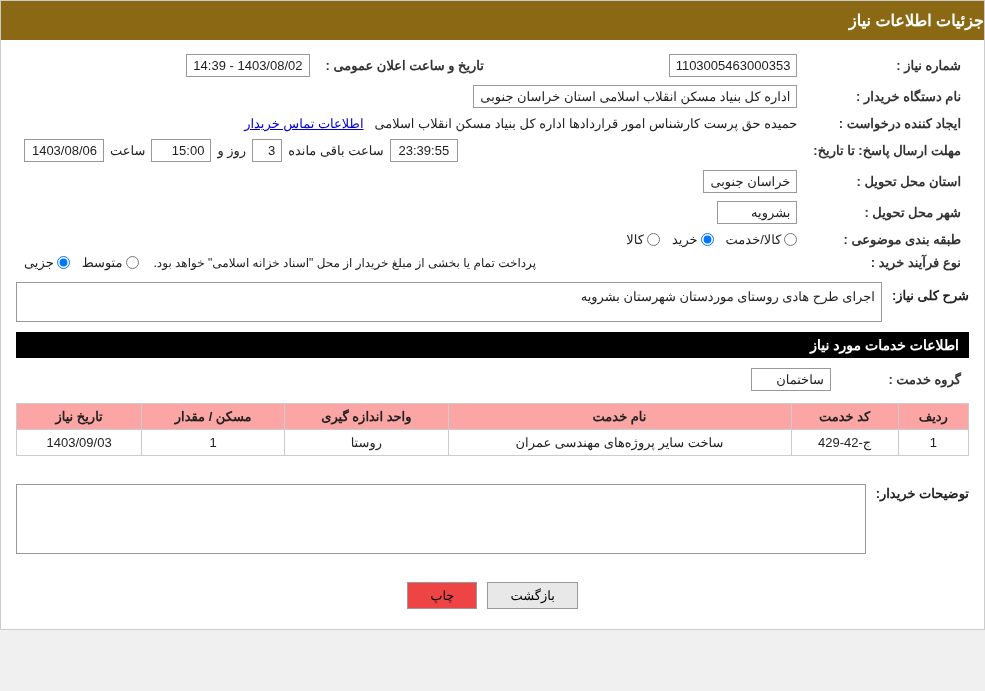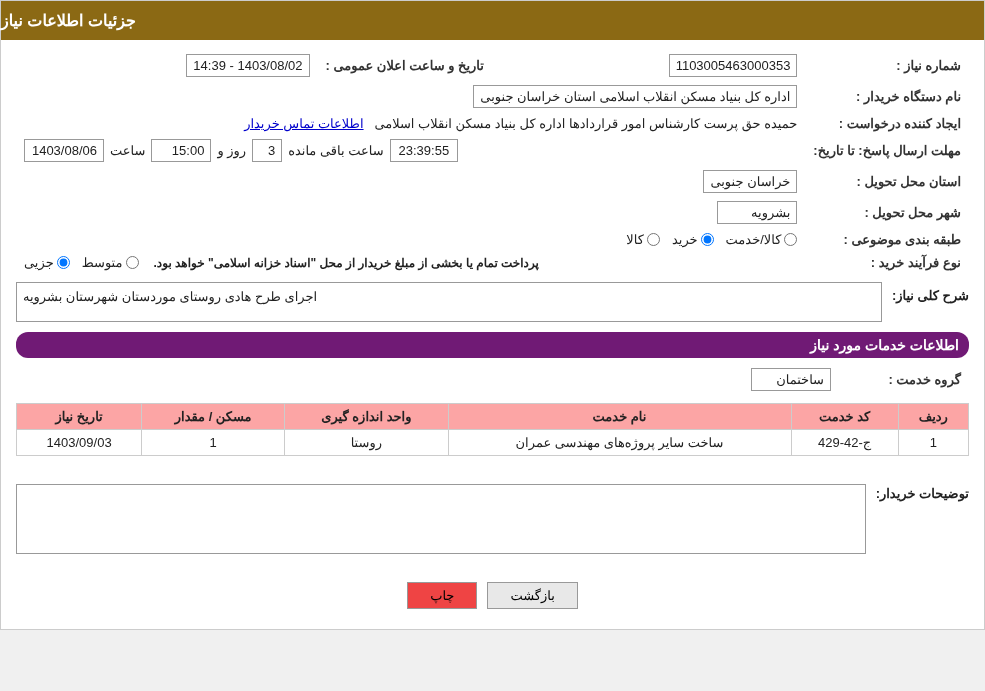--- a/index.html
+++ b/index.html
@@ -12,36 +12,35 @@
     }
     .page-wrapper {
       max-width: 985px;
       margin: 0 auto;
       background: #fff;
       border: 1px solid #ccc;
     }
     .page-header {
       background: #8B6914;
       color: #fff;
-      text-align: left;
+      text-align: right;
       padding: 10px 0;
       font-size: 16px;
       font-weight: bold;
     }
     .content {
       padding: 10px 15px;
     }
     .section-header {
-      background: #701a75;
+      background: #000000;
       color: #fff;
       font-weight: bold;
       padding: 5px 10px;
       margin: 10px 0 6px 0;
       font-size: 14px;
-      border-radius: 12px;
     }
     .info-table {
       width: 100%;
       border-collapse: collapse;
     }
     .info-table td {
       padding: 4px 8px;
       vertical-align: middle;
     }
     .label-cell {
@@ -131,21 +130,20 @@
       font-family: Tahoma, Arial, sans-serif;
     }
     .btn-print {
       background: #ef4444;
     }
     .btn-back {
       background: #e8e8e8;
     }
     .note-text {
       font-size: 12px;
-      font-weight: bold;
     }
   </style>
 </head>
 <body>
 
 <div class="page-wrapper">
 
   <div class="page-header">
     <span>جزئیات اطلاعات نیاز</span>
   </div>
@@ -246,21 +244,21 @@
               </div>
             </div>
           </div>
         </td>
       </tr>
     </tbody>
       </table>
 
     <div style="margin: 8px 0; display: flex; align-items: flex-start; gap: 10px;">
       <div style="font-weight: bold; white-space: nowrap; margin-top: 6px;">شرح کلی نیاز:</div>
-      <div style="flex: 1; border: 1px solid #999; padding: 6px; background: #fff; text-align: left; min-height: 40px;">
+      <div style="flex: 1; border: 1px solid #999; padding: 6px; background: #fff; text-align: right; min-height: 40px;">
         <span>اجرای طرح هادی روستای موردستان شهرستان بشرویه</span>
       </div>
     </div>
 
     <div class="section-header">اطلاعات خدمات مورد نیاز</div>
 
     <table class="info-table" style="margin-bottom: 6px;">
       <tbody>
           <tr>
         <td class="label-cell">گروه خدمت :</td>

